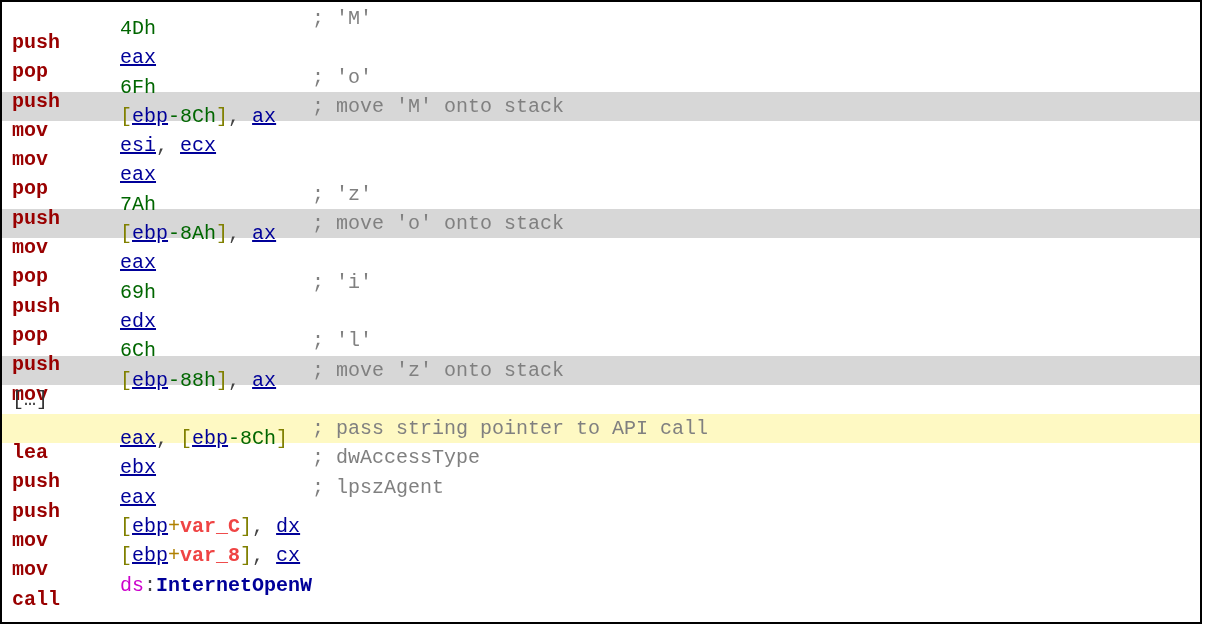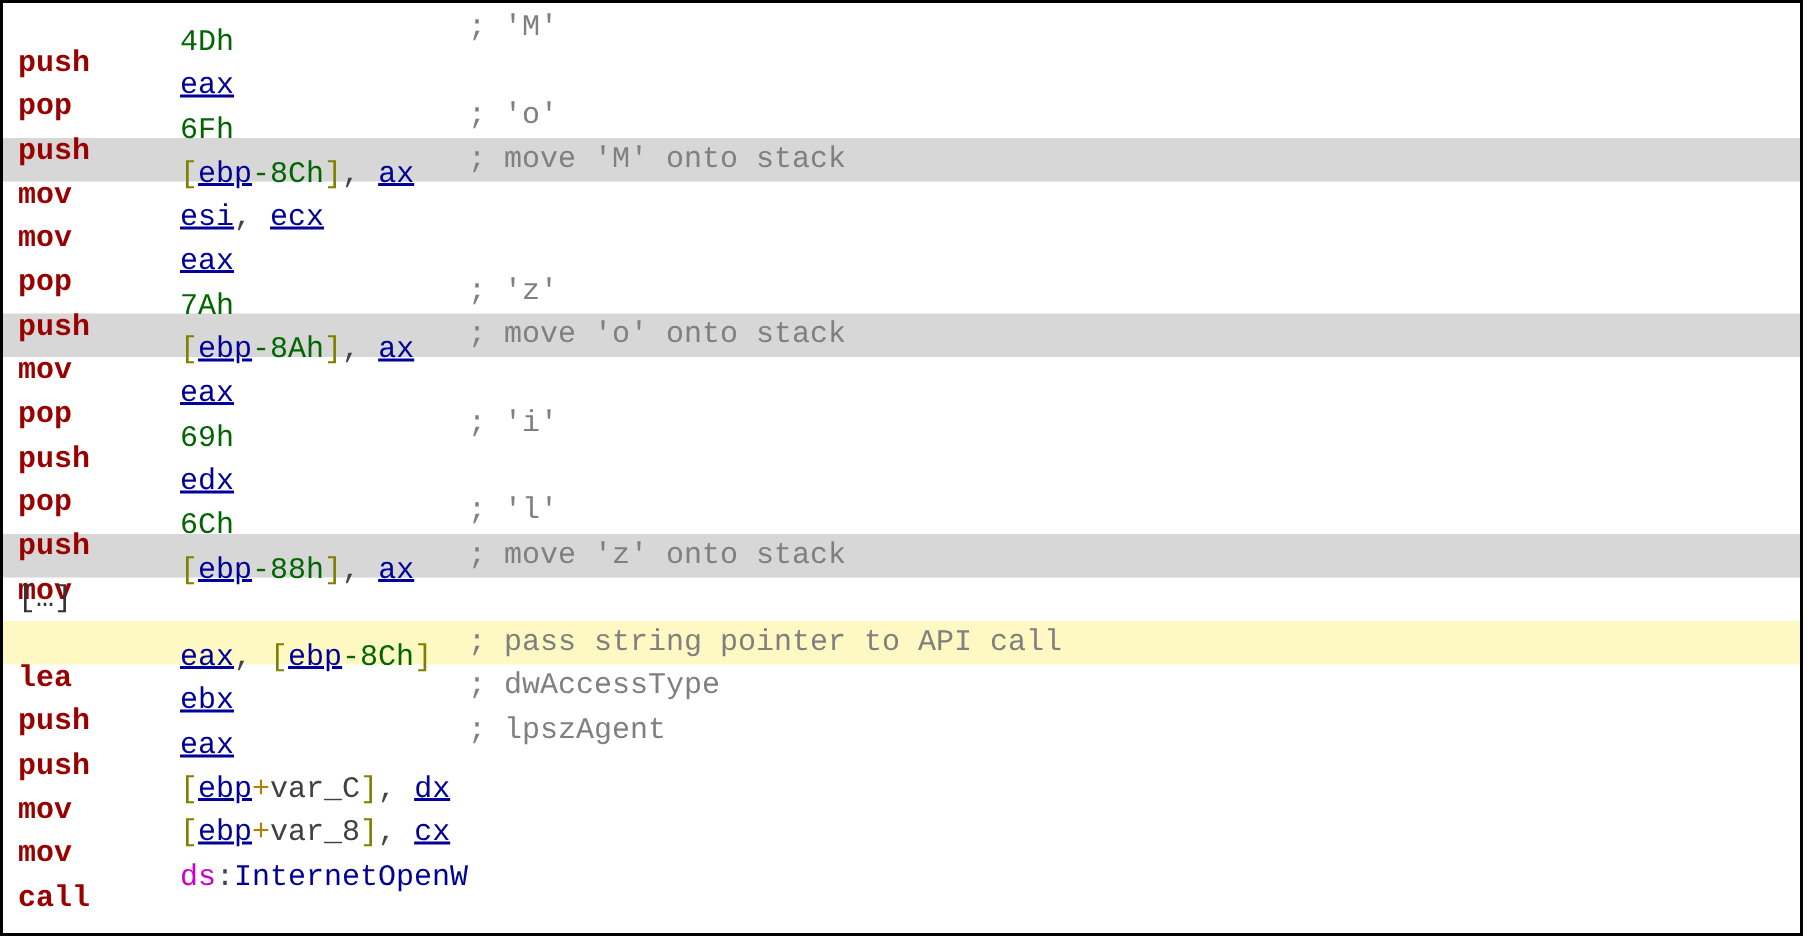--- a/index.html
+++ b/index.html
@@ -31,21 +31,21 @@
   .col-args { display: inline-block; width: 192px; margin-top: 20px; }
   .col-rest { display: inline-block; }
   .op       { color: #990000; font-weight: bold; }
   .reg      { color: #000099; text-decoration: underline; }
   .num      { color: #006600; }
   .punct    { color: #444; }
   .comment  { color: #808080; }
   .bracket  { color: #808000; }
   .minus    { color: #006600; }
   .plus     { color: #b08000; }
-  .varname  { color: #404040; font-weight: normal; }
+  .varname  { color: #ef4444; font-weight: bold; }
   .seg      { color: #cc00cc; text-align: right; }
-  .apiname  { color: #000099; }
+  .apiname  { color: #000099; font-weight: bold; }
   .ellipsis { color: #333; }
 </style>
 </head>
 <body>
 
 <div class="code-box" id="listing"><div class="line"><span class="col-op"><span class="op">push</span></span><span class="col-args"><span class="num">4Dh</span><span> </span></span><span class="col-rest"><span class="comment">; 'M'</span></span></div><div class="line"><span class="col-op"><span class="op">pop</span></span><span class="col-args"><span class="reg">eax</span></span></div><div class="line"><span class="col-op"><span class="op">push</span></span><span class="col-args"><span class="num">6Fh</span><span> </span></span><span class="col-rest"><span class="comment">; 'o'</span></span></div><div class="line hl-gray"><span class="col-op"><span class="op">mov</span></span><span class="col-args"><span class="bracket">[</span><span class="reg">ebp</span><span class="minus">-</span><span class="num">8Ch</span><span class="bracket">]</span><span class="punct">, </span><span class="reg">ax</span></span><span class="col-rest"><span class="comment">; move 'M' onto stack</span></span></div><div class="line"><span class="col-op"><span class="op">mov</span></span><span class="col-args"><span class="reg">esi</span><span class="punct">, </span><span class="reg">ecx</span></span></div><div class="line"><span class="col-op"><span class="op">pop</span></span><span class="col-args"><span class="reg">eax</span></span></div><div class="line"><span class="col-op"><span class="op">push</span></span><span class="col-args"><span class="num">7Ah</span><span> </span></span><span class="col-rest"><span class="comment">; 'z'</span></span></div><div class="line hl-gray"><span class="col-op"><span class="op">mov</span></span><span class="col-args"><span class="bracket">[</span><span class="reg">ebp</span><span class="minus">-</span><span class="num">8Ah</span><span class="bracket">]</span><span class="punct">, </span><span class="reg">ax</span></span><span class="col-rest"><span class="comment">; move 'o' onto stack</span></span></div><div class="line"><span class="col-op"><span class="op">pop</span></span><span class="col-args"><span class="reg">eax</span></span></div><div class="line"><span class="col-op"><span class="op">push</span></span><span class="col-args"><span class="num">69h</span><span> </span></span><span class="col-rest"><span class="comment">; 'i'</span></span></div><div class="line"><span class="col-op"><span class="op">pop</span></span><span class="col-args"><span class="reg">edx</span></span></div><div class="line"><span class="col-op"><span class="op">push</span></span><span class="col-args"><span class="num">6Ch</span><span> </span></span><span class="col-rest"><span class="comment">; 'l'</span></span></div><div class="line hl-gray"><span class="col-op"><span class="op">mov</span></span><span class="col-args"><span class="bracket">[</span><span class="reg">ebp</span><span class="minus">-</span><span class="num">88h</span><span class="bracket">]</span><span class="punct">, </span><span class="reg">ax</span></span><span class="col-rest"><span class="comment">; move 'z' onto stack</span></span></div><div class="line"><span class="ellipsis">[…]</span></div><div class="line hl-blue"><span class="col-op"><span class="op">lea</span></span><span class="col-args"><span class="reg">eax</span><span class="punct">, </span><span class="bracket">[</span><span class="reg">ebp</span><span class="minus">-</span><span class="num">8Ch</span><span class="bracket">]</span></span><span class="col-rest"><span class="comment">; pass string pointer to API call</span></span></div><div class="line"><span class="col-op"><span class="op">push</span></span><span class="col-args"><span class="reg">ebx</span></span><span class="col-rest"><span class="comment">; dwAccessType</span></span></div><div class="line"><span class="col-op"><span class="op">push</span></span><span class="col-args"><span class="reg">eax</span></span><span class="col-rest"><span class="comment">; lpszAgent</span></span></div><div class="line"><span class="col-op"><span class="op">mov</span></span><span class="col-args"><span class="bracket">[</span><span class="reg">ebp</span><span class="plus">+</span><span class="varname">var_C</span><span class="bracket">]</span><span class="punct">, </span><span class="reg">dx</span></span></div><div class="line"><span class="col-op"><span class="op">mov</span></span><span class="col-args"><span class="bracket">[</span><span class="reg">ebp</span><span class="plus">+</span><span class="varname">var_8</span><span class="bracket">]</span><span class="punct">, </span><span class="reg">cx</span></span></div><div class="line"><span class="col-op"><span class="op">call</span></span><span class="col-args"><span class="seg">ds</span><span class="punct">:</span><span class="apiname">InternetOpenW</span></span></div></div>
 
 </body></html>

